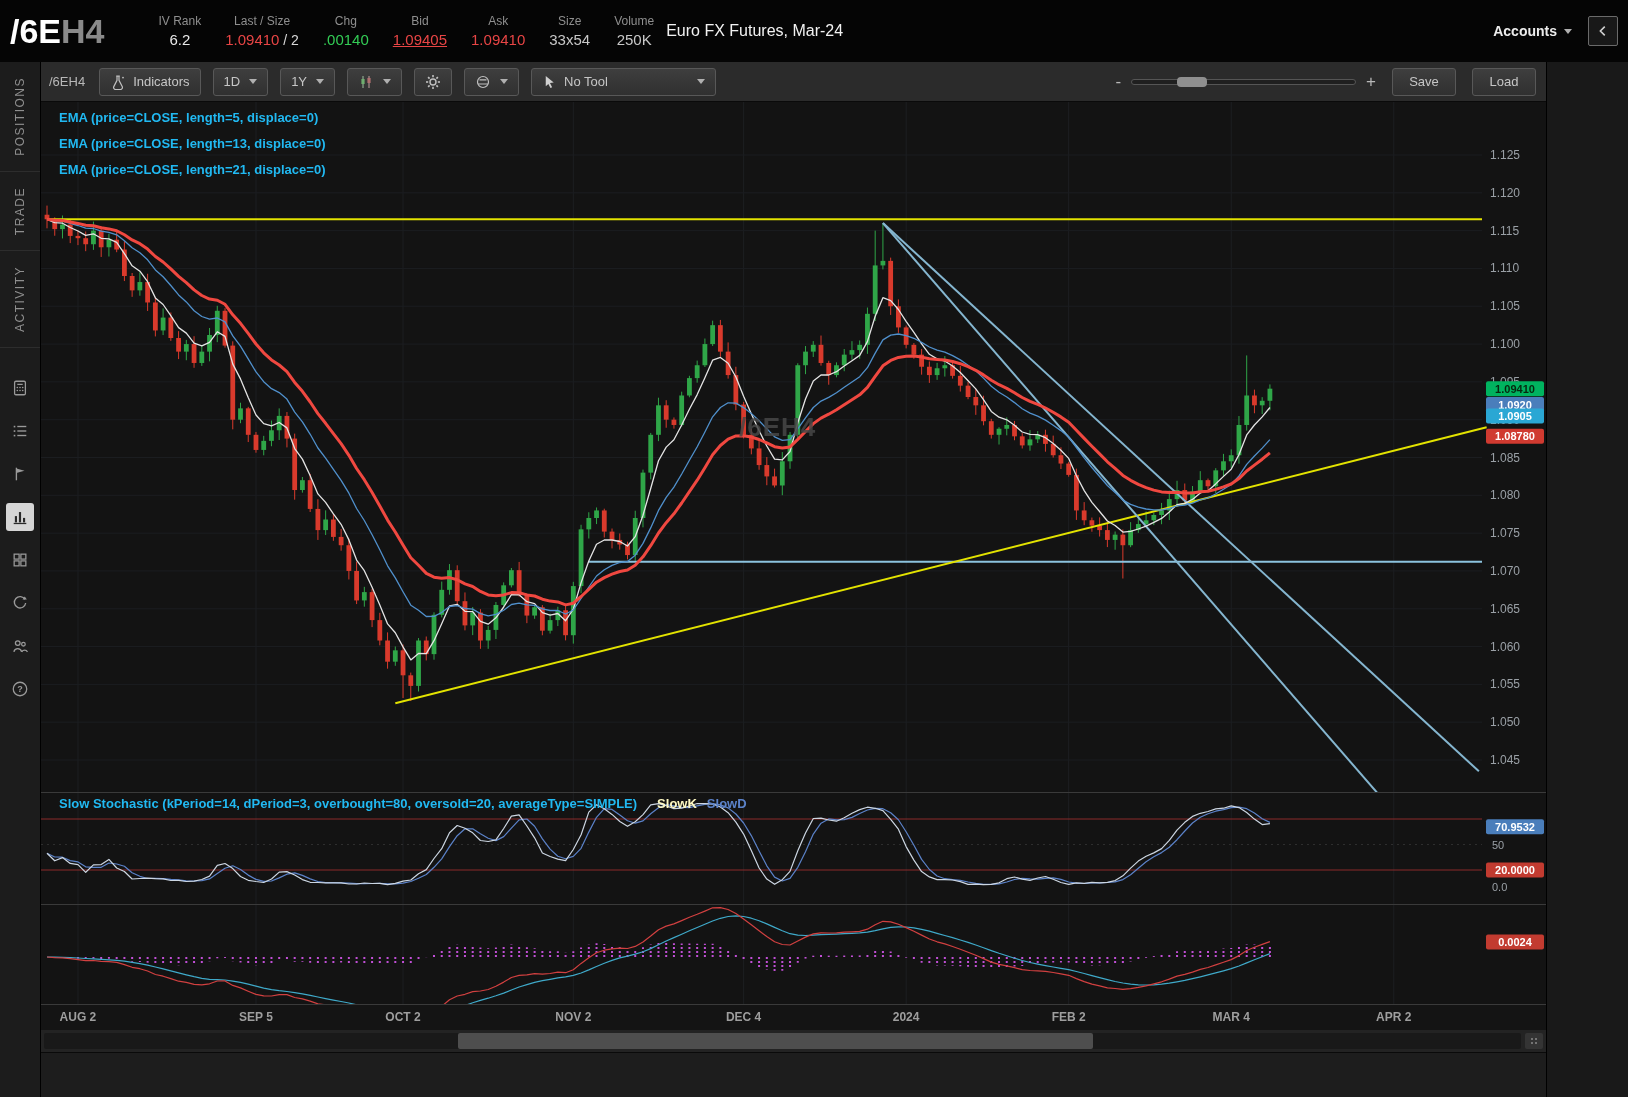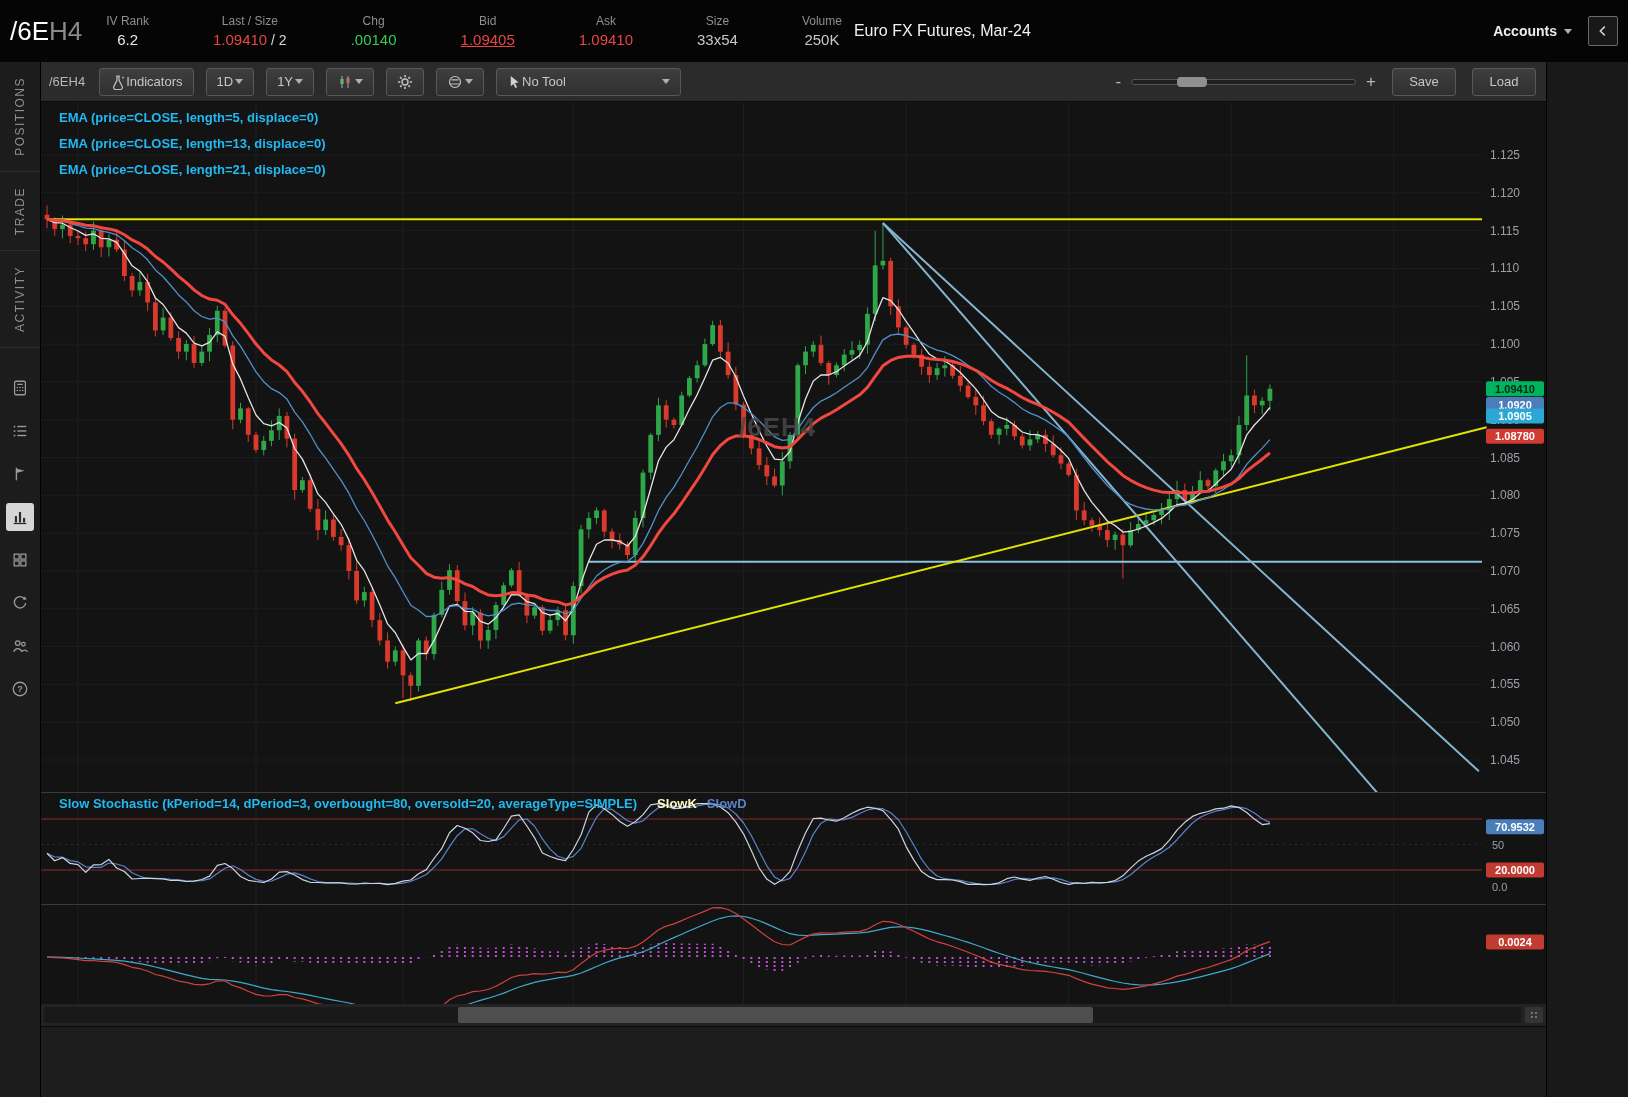--- a/index.html
+++ b/index.html
@@ -2,23 +2,23 @@
 <html><head>
 <meta charset="utf-8">
 <style>
   *{box-sizing:border-box}
   html,body{margin:0;padding:0}
   body{width:1628px;height:1097px;background:#000;font-family:"Liberation Sans",sans-serif;overflow:hidden}
   .app{width:1628px;height:1097px;display:flex;flex-direction:column}
 
   
   header.quote{flex:0 0 62px;background:#050505;display:flex;align-items:center;padding:0 10px}
-  .sym{font-size:26px;font-weight:normal;color:#fff;display:flex;align-items:flex-end}
+  .sym{font-size:34px;font-weight:bold;color:#fff;display:flex;align-items:flex-end}
   .sym .sfx{color:#8a8a8a}
-  #quote-fields{display:flex;gap:64px;margin-left:24px}
+  #quote-fields{display:flex;gap:24px;margin-left:54px}
   .qfield{text-align:center}
   .qlabel{font-size:12px;color:#8f8f8f;margin-bottom:3px}
   .qvalue{font-size:15px}
   .qsuffix{font-size:14px}
   .desc{margin-left:12px;font-size:16px;color:#f2f2f2}
   .accounts{margin-left:auto;display:flex;align-items:center;gap:7px;color:#ececec;font-size:14px;font-weight:bold}
   .caret{width:0;height:0;border-left:4px solid transparent;border-right:4px solid transparent;border-top:5px solid #b0b0b0}
   .collapse-btn{width:30px;height:30px;margin-left:16px;background:#181818;border:1px solid #6a6a6a;border-radius:2px;display:flex;align-items:center;justify-content:center;padding:0}
 
   
@@ -28,21 +28,21 @@
   .side-tab span{writing-mode:vertical-rl;transform:rotate(180deg);color:#8f8f8f;font-size:12px;letter-spacing:1.5px}
   .side-icons{margin-top:26px;display:flex;flex-direction:column;gap:15px;align-items:center}
   .side-icon{width:28px;height:28px;display:flex;align-items:center;justify-content:center;border-radius:3px}
   .side-icon.active{background:#d6d6d6}
 
   .chart-col{flex:1;display:flex;flex-direction:column;background:#161616;min-width:0}
 
   
   .toolbar{flex:0 0 40px;background:#2b2b2b;border-bottom:1px solid #0a0a0a;display:flex;align-items:center;gap:12px;padding:0 8px}
   .tb-sym{color:#b8b8b8;font-size:13px;margin-right:2px}
-  .tb-btn{height:28px;background:linear-gradient(#3e3e3e,#303030);border:1px solid #585858;border-radius:3px;color:#c6c6c6;font-size:13px;display:flex;align-items:center;padding:8px 10px}
+  .tb-btn{height:28px;background:linear-gradient(#3e3e3e,#303030);border:1px solid #585858;border-radius:3px;color:#c6c6c6;font-size:13px;display:flex;align-items:center;gap:7px;padding:8px 10px}
   .tb-btn .caret{margin-left:2px}
   .tb-dd.wide{width:185px}
   .tb-dd.wide .spacer{flex:1}
   .tb-right{margin-left:auto;display:flex;align-items:center;gap:16px;padding-right:2px}
   .zoom{display:flex;align-items:center;gap:10px;color:#b8b8b8;font-size:17px}
   .ztrack{width:225px;height:6px;background:#1f1f1f;border:1px solid #555;border-radius:3px;position:relative}
   .zhandle{position:absolute;left:20%;top:-3px;width:30px;height:10px;background:#8f8f8f;border-radius:4px}
   .tb-action{width:64px;justify-content:center}
 
   
@@ -887,20 +887,31 @@
               <line x1="1213.44" x2="1213.44" y1="52" y2="39.454922187763145" stroke="#c14fd6" stroke-width="2" stroke-dasharray="2,2"></line>
               <line x1="1221.18" x2="1221.18" y1="52" y2="39.758983666889186" stroke="#c14fd6" stroke-width="2" stroke-dasharray="2,2"></line>
               <line x1="1228.92" x2="1228.92" y1="52" y2="39.956192189113075" stroke="#c14fd6" stroke-width="2" stroke-dasharray="2,2"></line>
               <polyline points="6.0,52.0 13.7,52.1 21.5,52.3 29.2,52.6 37.0,53.0 44.7,53.5 52.4,53.9 60.2,54.4 67.9,54.8 75.7,55.3 83.4,56.2 91.1,57.4 98.9,58.7 106.6,60.1 114.4,62.0 122.1,63.8 129.8,65.8 137.6,67.9 145.3,69.8 153.1,71.7 160.8,73.3 168.5,74.4 176.3,74.7 184.0,75.0 191.8,76.1 199.5,77.4 207.2,79.2 215.0,81.2 222.7,83.2 230.5,84.7 238.2,85.7 245.9,86.5 253.7,87.7 261.4,88.9 269.2,90.3 276.9,92.0 284.6,93.6 292.4,95.1 300.1,96.5 307.9,98.0 315.6,99.8 323.3,101.4 331.1,103.2 338.8,105.0 346.6,106.9 354.3,108.6 362.0,110.2 369.8,111.7 377.5,112.3 385.3,112.3 393.0,111.4 400.7,109.4 408.5,106.4 416.2,103.4 424.0,100.5 431.7,97.8 439.4,95.4 447.2,93.2 454.9,90.8 462.7,88.1 470.4,85.0 478.1,82.0 485.9,79.6 493.6,77.4 501.4,75.7 509.1,74.3 516.8,72.9 524.6,71.8 532.3,70.4 540.1,68.0 547.8,64.9 555.5,61.5 563.3,58.2 571.0,55.4 578.8,52.9 586.5,51.1 594.2,49.1 602.0,46.7 609.7,43.6 617.5,39.8 625.2,36.0 632.9,32.6 640.7,29.2 648.4,25.8 656.2,22.5 663.9,19.2 671.6,16.0 679.4,13.3 687.1,11.5 694.9,10.9 702.6,11.5 710.3,13.2 718.1,15.7 725.8,18.9 733.6,22.4 741.3,25.8 749.0,28.7 756.8,30.1 764.5,30.5 772.3,30.2 780.0,29.7 787.7,29.4 795.5,29.1 803.2,28.7 811.0,28.3 818.7,27.9 826.4,27.2 834.2,25.7 841.9,23.8 849.7,22.4 857.4,21.8 865.1,22.0 872.9,22.8 880.6,24.3 888.4,26.2 896.1,28.3 903.8,30.5 911.6,32.7 919.3,35.0 927.1,37.4 934.8,40.0 942.5,42.7 950.3,45.6 958.0,48.3 965.8,50.8 973.5,53.2 981.2,55.5 989.0,57.5 996.7,59.1 1004.5,60.6 1012.2,62.0 1019.9,63.3 1027.7,64.7 1035.4,66.5 1043.2,68.5 1050.9,70.6 1058.6,72.7 1066.4,74.7 1074.1,76.5 1081.9,78.0 1089.6,79.2 1097.3,79.8 1105.1,80.0 1112.8,79.8 1120.6,79.2 1128.3,78.2 1136.0,76.8 1143.8,75.3 1151.5,73.6 1159.3,71.8 1167.0,69.9 1174.7,67.9 1182.5,65.8 1190.2,63.6 1198.0,61.0 1205.7,57.9 1213.4,54.7 1221.2,51.7 1228.9,48.6" fill="none" stroke="#3fa9c9" stroke-width="1.2" stroke-linejoin="round"></polyline>
               <polyline points="6.0,52.0 13.7,52.6 21.5,52.8 29.2,53.7 37.0,54.6 44.7,55.6 52.4,55.5 60.2,56.4 67.9,56.6 75.7,57.4 83.4,59.6 91.1,62.3 98.9,63.7 106.6,66.0 114.4,69.5 122.1,71.2 129.8,73.6 137.6,76.2 145.3,77.4 153.1,79.4 160.8,79.8 168.5,78.8 176.3,76.0 184.0,75.9 191.8,80.4 199.5,82.9 207.2,86.2 215.0,89.4 222.7,90.9 230.5,91.0 238.2,89.6 245.9,89.6 253.7,92.5 261.4,93.8 269.2,96.1 276.9,98.9 284.6,99.8 292.4,101.1 300.1,102.1 307.9,104.1 315.6,106.9 323.3,108.0 331.1,110.0 338.8,112.3 346.6,114.8 354.3,115.3 362.0,116.6 369.8,117.6 377.5,114.6 385.3,112.5 393.0,107.5 400.7,101.4 408.5,94.7 416.2,91.0 424.0,89.3 431.7,86.6 439.4,86.0 447.2,84.5 454.9,81.2 462.7,77.1 470.4,72.5 478.1,70.4 485.9,69.8 493.6,68.6 501.4,69.1 509.1,68.5 516.8,67.2 524.6,67.7 532.3,64.7 540.1,58.4 547.8,52.7 555.5,47.7 563.3,45.2 571.0,43.9 578.8,43.2 586.5,43.5 594.2,41.4 602.0,36.9 609.7,31.0 617.5,24.7 625.2,21.1 632.9,18.9 640.7,15.6 648.4,12.3 656.2,9.3 663.9,6.1 671.6,2.8 679.4,2.6 687.1,4.5 694.9,8.5 702.6,14.1 710.3,19.8 718.1,25.7 725.8,31.5 733.6,36.8 741.3,39.5 749.0,40.0 756.8,36.0 764.5,32.1 772.3,28.9 780.0,27.8 787.7,28.0 795.5,27.8 803.2,27.2 811.0,26.8 818.7,26.3 826.4,24.2 834.2,19.7 841.9,16.3 849.7,16.9 857.4,19.3 865.1,22.6 872.9,26.2 880.6,30.1 888.4,34.0 896.1,36.8 903.8,38.9 911.6,41.5 919.3,44.2 927.1,47.2 934.8,50.2 942.5,53.6 950.3,57.1 958.0,59.4 965.8,60.9 973.5,62.7 981.2,64.6 989.0,65.5 996.7,65.8 1004.5,66.4 1012.2,67.5 1019.9,68.8 1027.7,70.3 1035.4,73.6 1043.2,76.6 1050.9,79.1 1058.6,80.9 1066.4,82.8 1074.1,83.5 1081.9,84.4 1089.6,83.7 1097.3,82.4 1105.1,80.8 1112.8,78.9 1120.6,76.8 1128.3,74.1 1136.0,71.1 1143.8,69.3 1151.5,67.1 1159.3,64.4 1167.0,62.5 1174.7,59.9 1182.5,57.2 1190.2,54.6 1198.0,50.6 1205.7,45.5 1213.4,42.2 1221.2,39.4 1228.9,36.6" fill="none" stroke="#d14040" stroke-width="1.2" stroke-linejoin="round"></polyline>
               <rect x="1445" y="29.5" width="58" height="15" rx="2" fill="#c23b30"></rect>
               <text x="1474" y="41" fill="#ffffff" font-size="11" font-weight="bold" text-anchor="middle" font-family="Liberation Sans, sans-serif">0.0024</text>
             </svg>
         </div>
 
+        <div class="time-axis" id="time-axis">
+            <div class="time-label" style="left: 36.96px;">AUG 2</div>
+            <div class="time-label" style="left: 214.98px;">SEP 5</div>
+            <div class="time-label" style="left: 362.04px;">OCT 2</div>
+            <div class="time-label" style="left: 532.32px;">NOV 2</div>
+            <div class="time-label" style="left: 702.6px;">DEC 4</div>
+            <div class="time-label" style="left: 865.14px;">2024</div>
+            <div class="time-label" style="left: 1027.68px;">FEB 2</div>
+            <div class="time-label" style="left: 1190.22px;">MAR 4</div>
+            <div class="time-label" style="left: 1352.76px;">APR 2</div>
+          </div>
 
         <div class="hscroll">
           <div class="htrack">
             <div class="hhandle"></div>
           </div>
           <button class="hcorner">
             <svg width="10" height="10" viewBox="0 0 10 10">
               <circle cx="3" cy="3" r="1" fill="#8a8a8a"></circle>
                 <circle cx="7" cy="3" r="1" fill="#8a8a8a"></circle>
               <circle cx="3" cy="7" r="1" fill="#8a8a8a"></circle>

